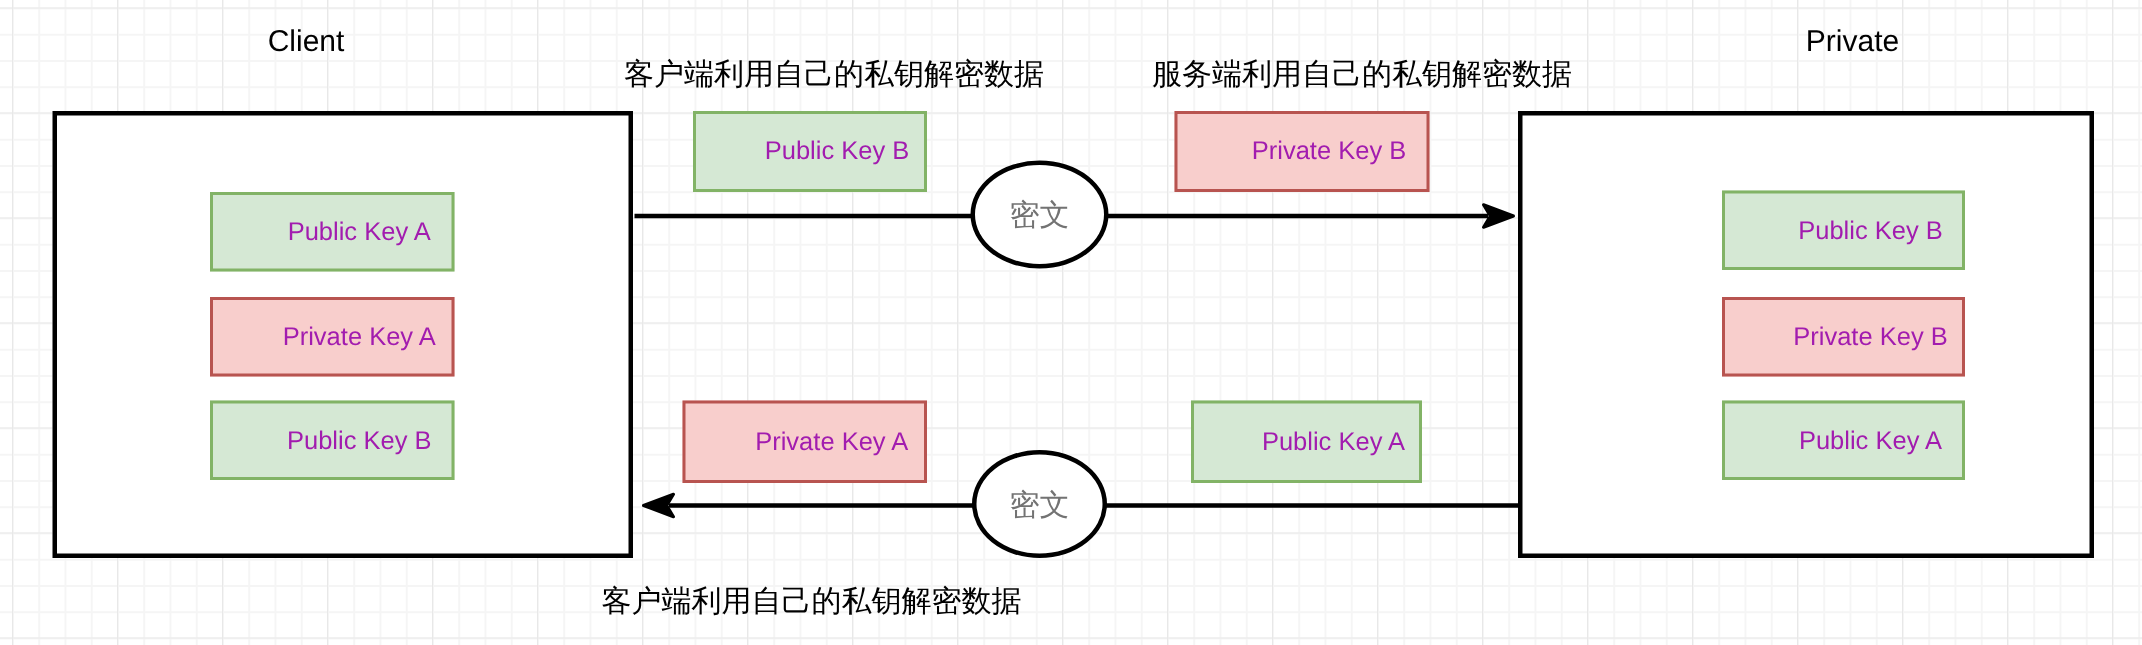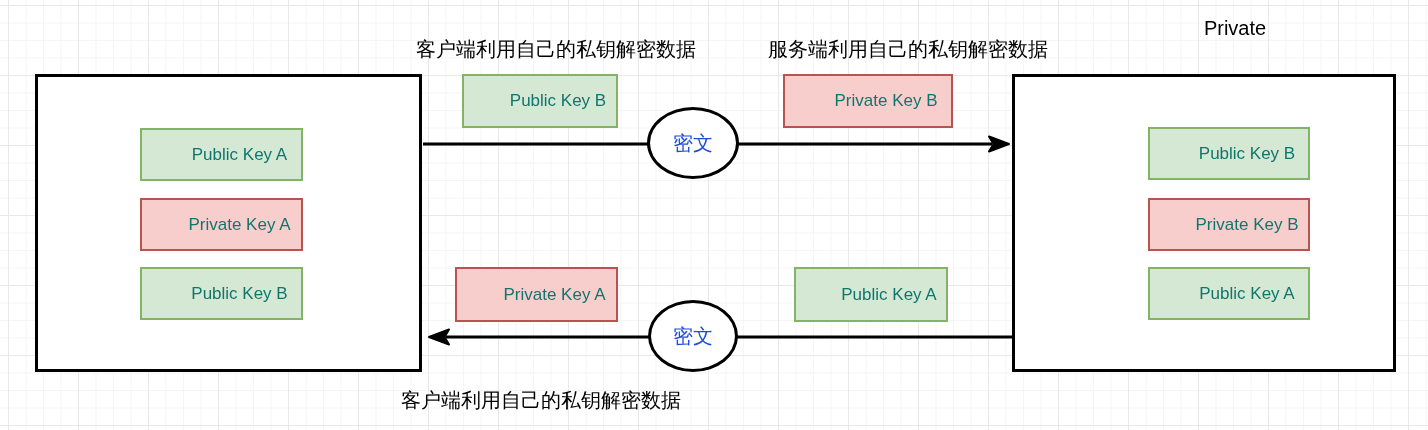--- a/index.html
+++ b/index.html
@@ -38,21 +38,21 @@
   }
   .client-box { left: 35px; top: 74px; width: 387px; height: 298px; }
   .server-box { left: 1012px; top: 74px; width: 384px; height: 298px; }
   .key {
     position: absolute;
     box-sizing: border-box;
     display: flex;
     align-items: center;
     justify-content: center;
     font-size: 17px;
-    color: #0f766e;
+    color: #a21caf;
     border: 2px solid;
     white-space: nowrap;
     padding-left: 36px;
   }
   .key.public  { background: #d5e8d4; border-color: #82b366; }
   .key.private { background: #f8cecc; border-color: #b85450; text-align: right; }
 
   
   .ck0 { left: 140px; top: 128px; width: 163px; height: 53px; }
   .ck1 { left: 140px; top: 198px; width: 163px; height: 53px; }
@@ -76,21 +76,21 @@
   .cipher-circle {
     position: absolute;
     box-sizing: border-box;
     background: #ffffff;
     border: 3px solid #000000;
     border-radius: 50%;
     display: flex;
     align-items: center;
     justify-content: center;
     font-size: 20px;
-    color: #1d4ed8;
+    color: #737373;
   }
   .cipher-top    { left: 647px; top: 107px; width: 92px; height: 72px; }
   .cipher-bottom { left: 648px; top: 300px; width: 90px; height: 72px; }
 
   .annotation {
     position: absolute;
     transform: translateX(-50%);
     font-size: 20px;
     color: #000;
     white-space: nowrap;
@@ -98,20 +98,21 @@
   .ann-top-left     { left: 556px; top: 36px; }
   .ann-top-right    { left: 908px; top: 36px; }
   .ann-bottom-left  { left: 541px; top: 387px; }
   .ann-bottom-right { left: 900px; top: 387px; }
 </style>
 </head>
 <body>
 
 <div class="canvas">
 
+  <div class="entity-title client-title">Client</div>
   <div class="entity-title server-title">Private</div>
 
   <div class="entity-box client-box"></div>
   <div class="entity-box server-box"></div>
 
   <svg class="arrow-layer" viewBox="0 0 1428 430" xmlns="http://www.w3.org/2000/svg">
     <g stroke="#000000" fill="#000000">
       <line x1="423" y1="144" x2="992" y2="144" stroke-width="3"></line>
       <polygon points="1009,144 989,136.5 993.5,144 989,151.5" stroke-width="2" stroke-linejoin="round"></polygon>
     </g>

